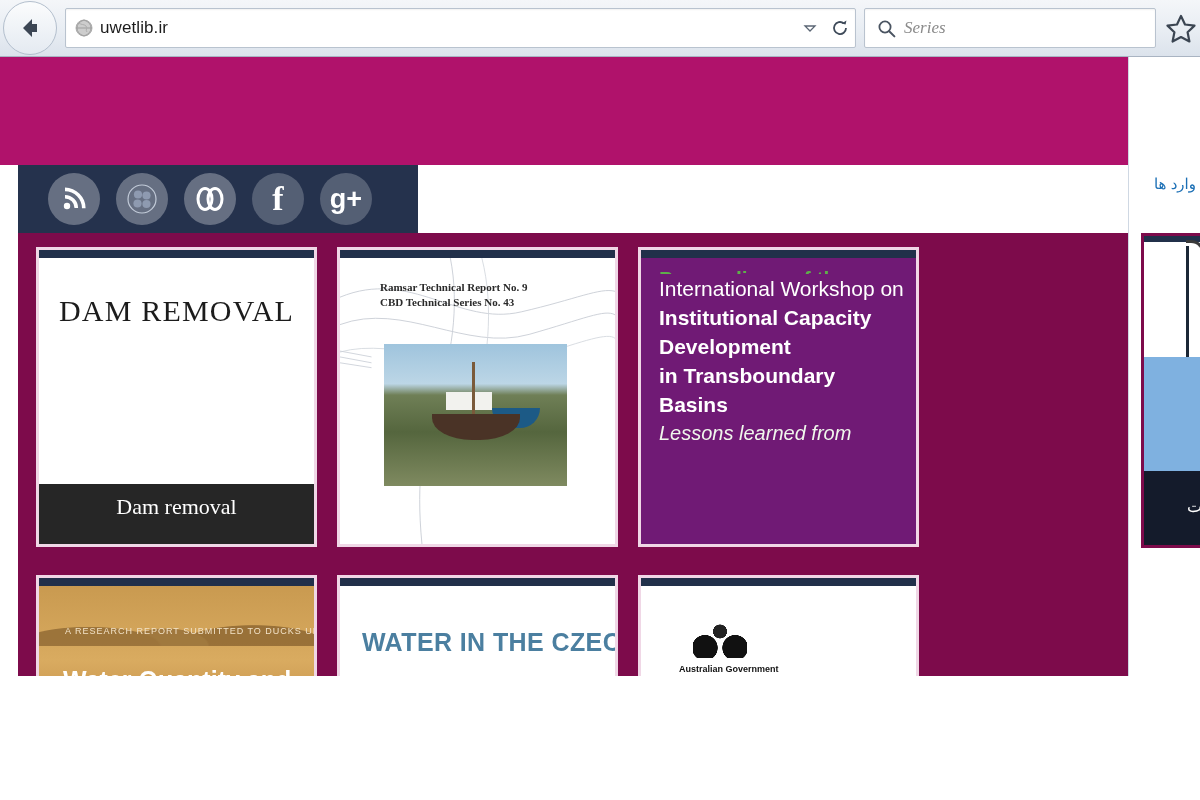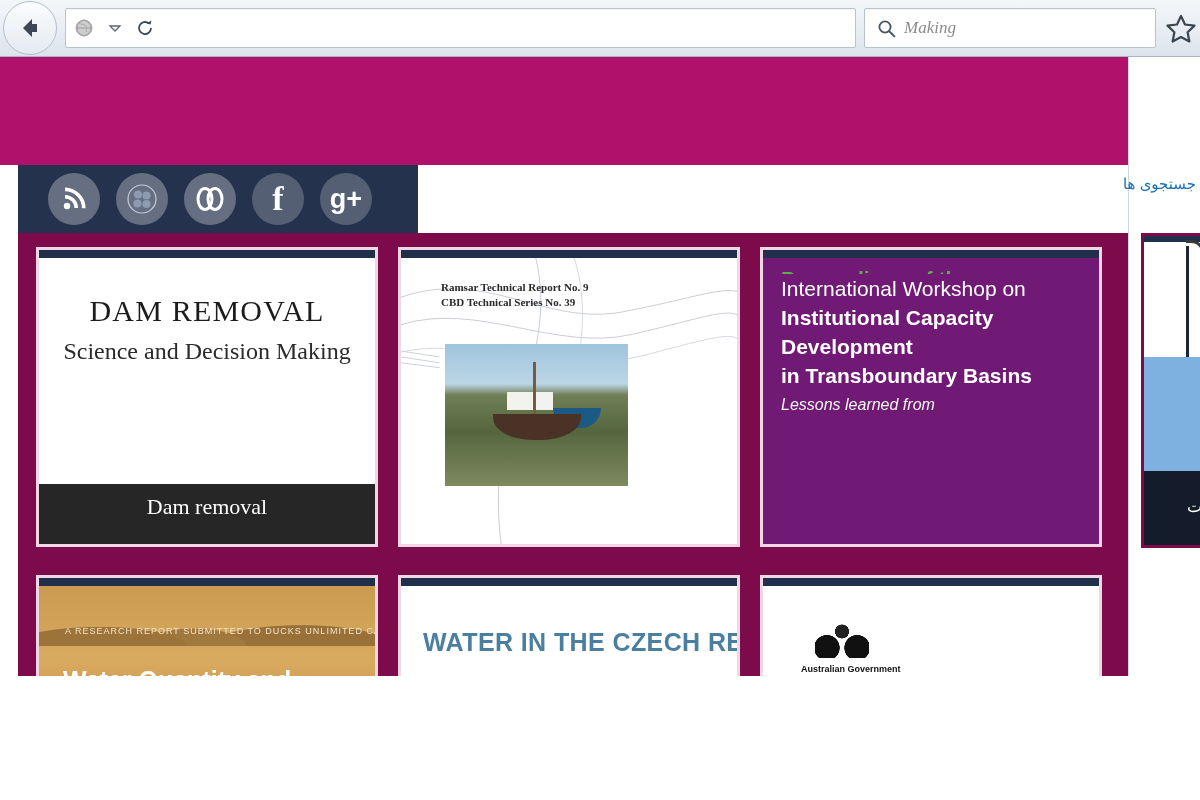--- a/index.html
+++ b/index.html
@@ -143,21 +143,21 @@
   #grid {
     position: absolute; left: 18px; top: 176px;
     width: 1110px; height: 500px;
     background: #7d0b4b;
     padding: 14px 0 0 0;
   }
   .grid-row { display: flex; gap: 20px; padding-left: 18px; }
   .grid-row + .grid-row { margin-top: 28px; }
 
   .book-card {
-    width: 342px; height: 300px;
+    width: 281px; height: 300px;
     background: #ffffff;
     border: 3px solid #f0d7e6;
     position: relative; overflow: hidden; flex: none;
   }
   .card-topbar { height: 8px; background: #21304a; width:100%; }
   .card-body { position:absolute; left:0; right:0; top:8px; bottom:0; overflow:hidden; }
   .card-caption {
     position: absolute; left: 0; right: 0; bottom: 0;
     background: #262626; color: #ffffff;
     font-family: "Liberation Serif", serif;
@@ -204,21 +204,21 @@
   
   .c3-body { background: #701a75; }
   .c3-text {
     position:absolute; left: 18px; top: 6px; right: 8px;
     color:#ffffff; line-height: 29px;
   }
   .c3-l0 { font-size: 21px; font-weight:bold; height: 10px; overflow:hidden; color:#5fae4b;}
   .c3-l1 { font-size: 21px; }
   .c3-l2 { font-size: 21px; font-weight: bold; }
   .c3-l3 { font-size: 21px; font-weight: bold; }
-  .c3-l4, .c3-l5 { font-size: 16px; font-style: italic; color: #f0f7ec; }
+  .c3-l4, .c3-l5 { font-size: 20px; font-style: italic; color: #f0f7ec; }
   .c3-caption {
     background:#0c1408; font-size: 21px; line-height: 29px; height: 62px;
     letter-spacing: .3px;
   }
 
   
   .c4-body {
     background: linear-gradient(to bottom,#c99a50 0%, #d9ab60 26%, #b8813c 55%, #9c6c2e 100%);
   }
   .c4-eyebrow {
@@ -279,56 +279,57 @@
   </div>
 
   <div id="urlbar-wrap">
     <span id="site-identity-icon">
       <svg width="18" height="18" viewBox="0 0 18 18">
         <circle cx="9" cy="9" r="8" fill="#cdcdcd" stroke="#b0b0b0"></circle>
         <path d="M1 9h16M9 1a13 9 0 0 0 0 16A13 9 0 0 0 9 1" fill="none" stroke="#9d9d9d" stroke-width="1"></path>
         <path d="M4 4c2 2 5 1 7 3s-1 4 1 6" fill="none" stroke="#aeaeae"></path>
       </svg>
     </span>
+    <span id="url-text">uwetlib.ir</span>
     <span class="urlbar-btn">
       <svg width="14" height="14" viewBox="0 0 14 14">
           <path d="M2 5 L12 5 L7 10 Z" fill="none" stroke="#5b6674" stroke-width="1.3"></path>
         </svg>
     </span>
     <span class="urlbar-btn">
       <svg width="20" height="20" viewBox="0 0 20 20">
         <path d="M16 10a6 6 0 1 1-2.2-4.6" fill="none" stroke="#3e4a59" stroke-width="1.8"></path>
         <path d="M16.4 2.6 L15.6 6.6 L11.6 5.6 Z" fill="#3e4a59"></path>
       </svg>
     </span>
   </div>
 
   <div id="search-wrap">
     <span style="margin:0 8px 0 12px; display:flex;">
       <svg width="19" height="19" viewBox="0 0 19 19">
         <circle cx="8" cy="8" r="5.6" fill="none" stroke="#4a5461" stroke-width="1.8"></circle>
         <line x1="12.2" y1="12.2" x2="17.4" y2="17.4" stroke="#4a5461" stroke-width="2" stroke-linecap="round"></line>
       </svg>
     </span>
-    <span id="search-input-text">Making</span>
+    <span id="search-input-text">Series</span>
   </div>
 
   <div id="bookmark-star">
     <svg width="30" height="30" viewBox="0 0 30 30">
       <path d="M15 3 L19 11.5 L28.5 12.6 L21.6 19.2 L23.4 28.5 L15 24 L6.6 28.5 L8.4 19.2 L1.5 12.6 L11 11.5 Z" fill="none" stroke="#3b4552" stroke-width="2.2" stroke-linejoin="round"></path>
     </svg>
   </div>
 </div>
 
 <div id="page-viewport">
 
   <div id="site-band"></div>
 
   <div id="right-panel">
-    <div id="right-panel-heading">جستجوی ها</div>
+    <div id="right-panel-heading">وارد ها</div>
     <div id="right-card">
       <div id="right-card-topbar"></div>
       <div id="right-card-white">
         <div id="right-card-stem"></div>
       </div>
       <div id="right-card-water"></div>
       <div id="right-card-caption">بعت</div>
     </div>
   </div>
 
@@ -373,39 +374,38 @@
   </div>
 
   <div id="grid">
 
     <div class="grid-row">
 
       <div class="book-card">
         <div class="card-topbar"></div>
         <div class="card-body c1-body">
           <div class="c1-title">DAM REMOVAL</div>
-          <div class="c1-sub">Science and Decision Making</div>
           <div class="card-caption">Dam removal</div>
         </div>
       </div>
 
       <div class="book-card">
         <div class="card-topbar"></div>
         <div class="card-body c2-body">
           <svg class="c2-lines" viewBox="0 0 349 292" preserveAspectRatio="none">
             <path d="M0 40 C90 10 150 70 230 55 C300 42 330 30 349 34" fill="none" stroke="#c7ccd4" stroke-width="1"></path>
             <path d="M0 68 C80 44 160 96 240 78 C310 62 336 52 349 58" fill="none" stroke="#c7ccd4" stroke-width="1"></path>
             <path d="M0 96 C70 80 170 120 250 100 C312 84 340 76 349 82" fill="none" stroke="#d4d8de" stroke-width="1"></path>
             <path d="M140 0 C152 48 142 104 120 150 C106 184 96 226 104 292" fill="none" stroke="#c7ccd4" stroke-width="1"></path>
             <path d="M180 0 C196 50 188 110 168 160" fill="none" stroke="#d4d8de" stroke-width="1"></path>
             <path d="M0 95 l40 6 M0 101 l40 6 M0 107 l40 5" stroke="#ccd1d8" stroke-width="1" fill="none"></path>
           </svg>
           <div class="c2-head">
             <div>Ramsar Technical Report No. 9</div>
-            <div>CBD Technical Series No. 39</div>
+            <div>CBD Technical Series No. 43</div>
           </div>
           <div class="c2-photo">
             <div class="c2-house"></div>
             <div class="c2-mast"></div>
             <div class="c2-boat2"></div>
             <div class="c2-boat"></div>
           </div>
         </div>
       </div>
 

